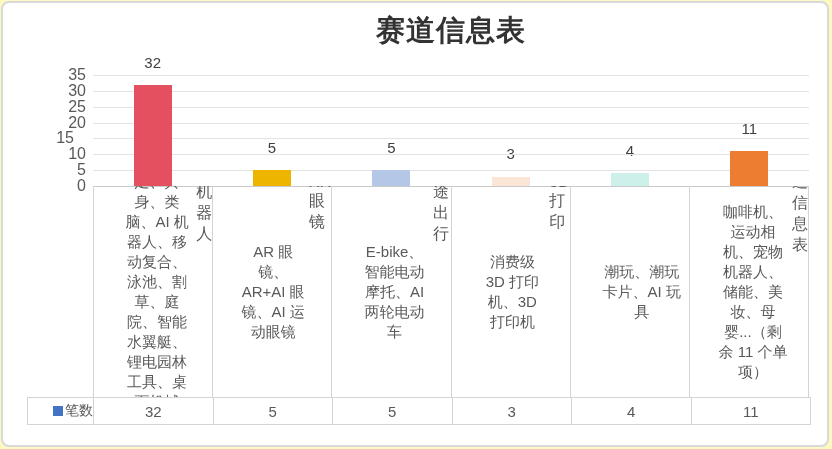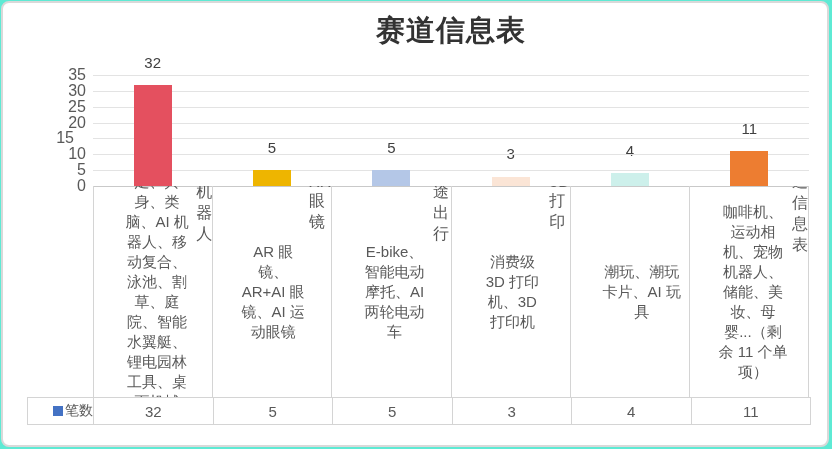--- a/index.html
+++ b/index.html
@@ -1,16 +1,16 @@
 <!DOCTYPE html>
 <html><head>
 <meta charset="utf-8">
 <style>
   html,body{margin:0;padding:0;background:#fff;}
-  .stage{position:relative;width:832px;height:449px;background:#5eead4;overflow:hidden;
+  .stage{position:relative;width:832px;height:449px;background:#fef9c3;overflow:hidden;
          font-family:"Liberation Sans","DejaVu Sans",sans-serif;}
   .frame{position:absolute;left:1px;top:1px;width:824px;height:442px;
          border:2px solid #d9d9d9;border-radius:8px;background:#fff;}
   .title{position:absolute;left:93px;top:11px;width:716px;text-align:center;
          font-family:"DejaVu Serif","Liberation Serif",serif;
          font-weight:bold;font-size:29px;color:#333333;letter-spacing:1px;}
   .plot{position:absolute;left:93px;top:75px;width:716px;height:111px;
         border-bottom:1px solid #c9c9c9;}
   .gridline{position:absolute;left:0;width:100%;height:1px;background:#e3e3e3;}
   .ylabel{position:absolute;width:44px;text-align:right;font-size:16px;color:#595959;line-height:17px;}
@@ -43,21 +43,21 @@
   <div class="frame"></div>
 
   <div class="title">赛道信息表</div>
 
   <div id="yaxis">
       <div class="ylabel" style="left: 42px; top: 177px;">0</div>
       <div class="ylabel" style="left: 42px; top: 161.143px;">5</div>
       <div class="ylabel" style="left: 42px; top: 145.286px;">10</div>
       <div class="ylabel" style="left: 30px; top: 129.429px;">15</div>
       <div class="ylabel" style="left: 42px; top: 113.571px;">20</div>
-      <div class="ylabel" style="left: 55px; top: 97.7143px; text-align: center;">25</div>
+      <div class="ylabel" style="left: 42px; top: 97.7143px;">25</div>
       <div class="ylabel" style="left: 42px; top: 81.8571px;">30</div>
       <div class="ylabel" style="left: 42px; top: 66px;">35</div>
       <div class="dlabel" style="left: 93px; width: 119.333px; top: 53.5143px;">32</div>
       <div class="dlabel" style="left: 212.333px; width: 119.333px; top: 139.143px;">5</div>
       <div class="dlabel" style="left: 331.667px; width: 119.333px; top: 139.143px;">5</div>
       <div class="dlabel" style="left: 451px; width: 119.333px; top: 145.486px;">3</div>
       <div class="dlabel" style="left: 570.333px; width: 119.333px; top: 142.314px;">4</div>
       <div class="dlabel" style="left: 689.667px; width: 119.333px; top: 120.114px;">11</div>
     </div>
 

